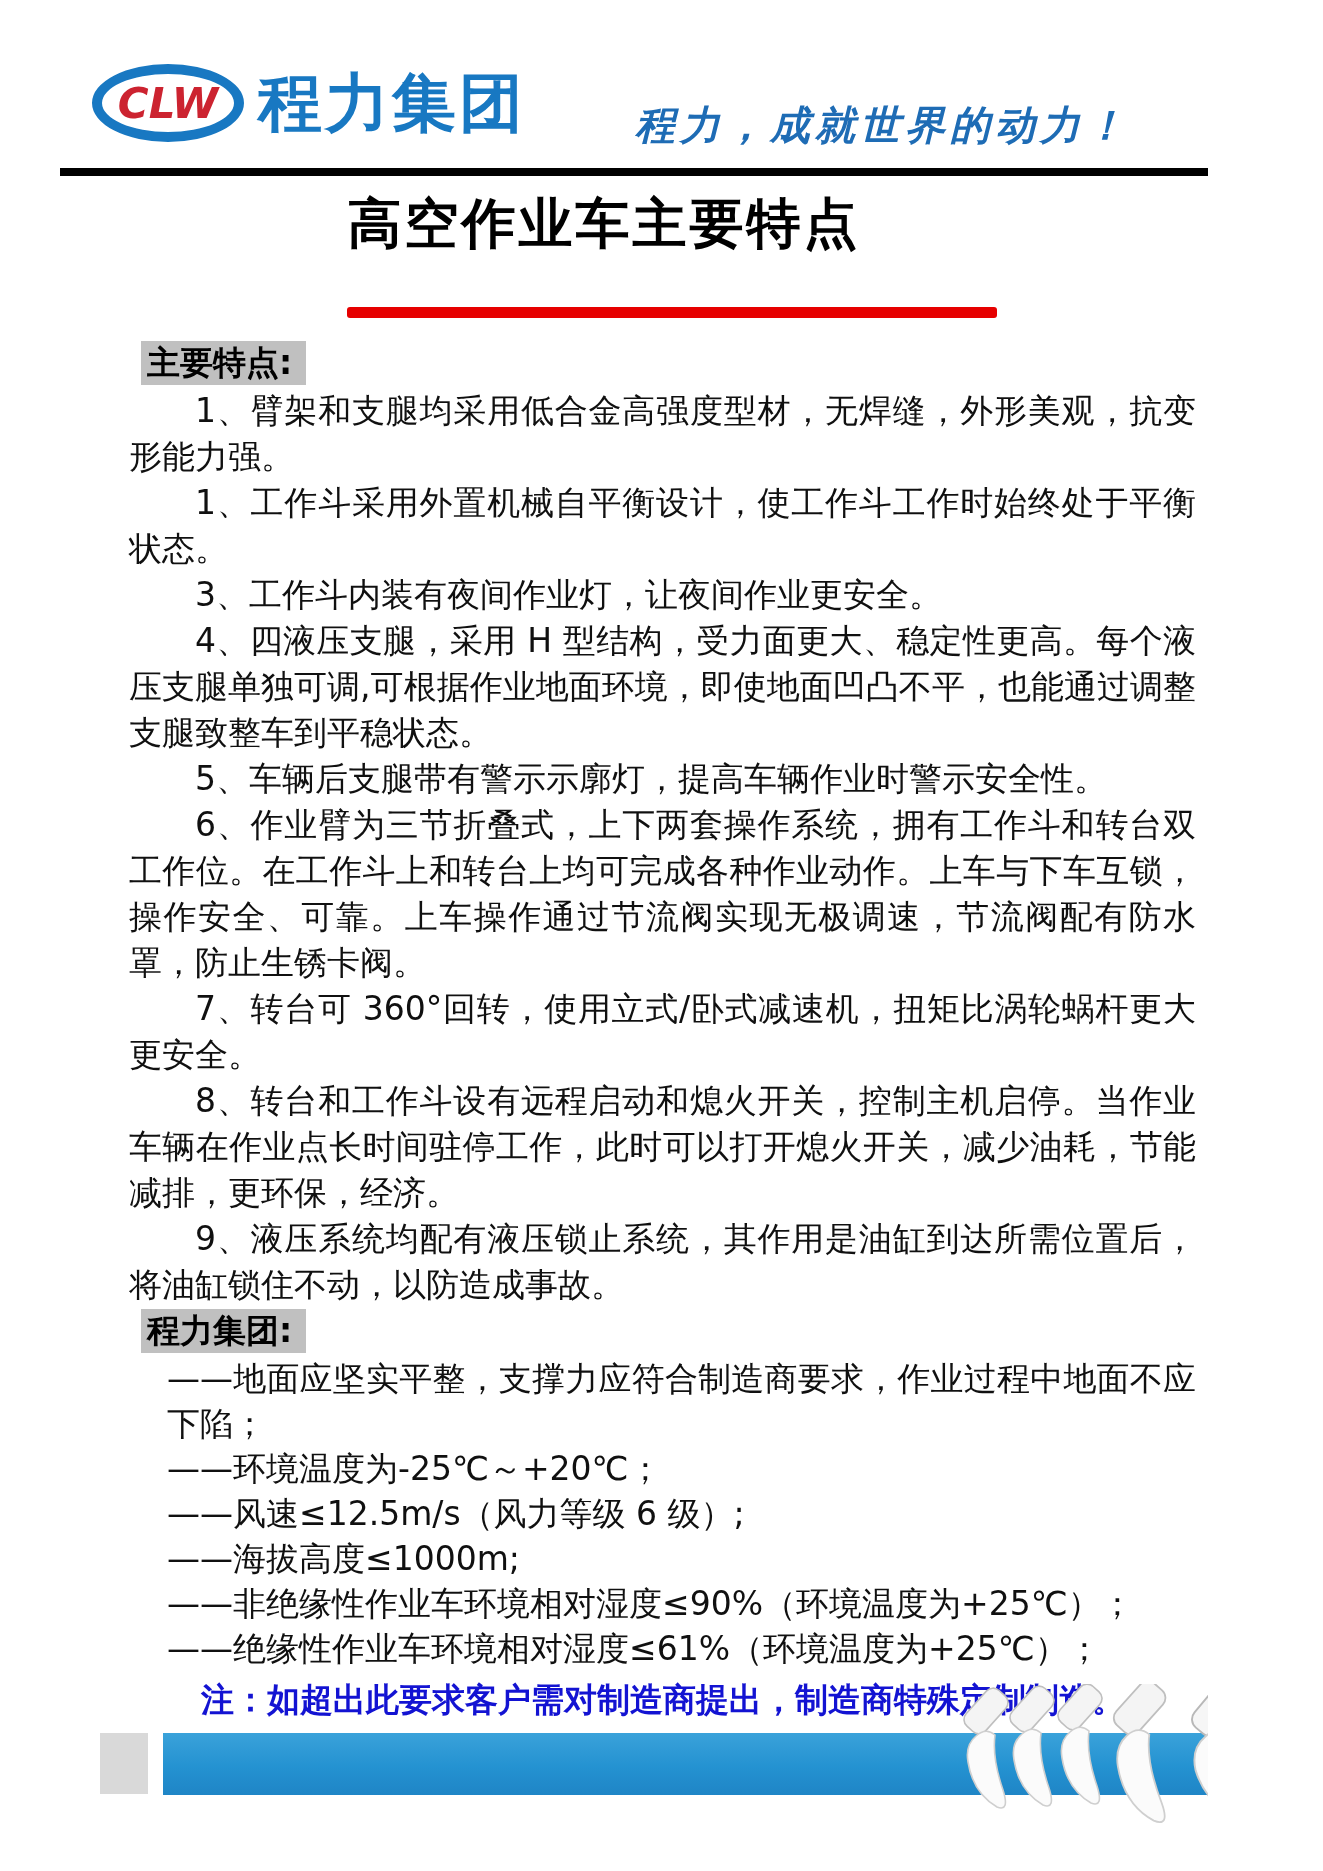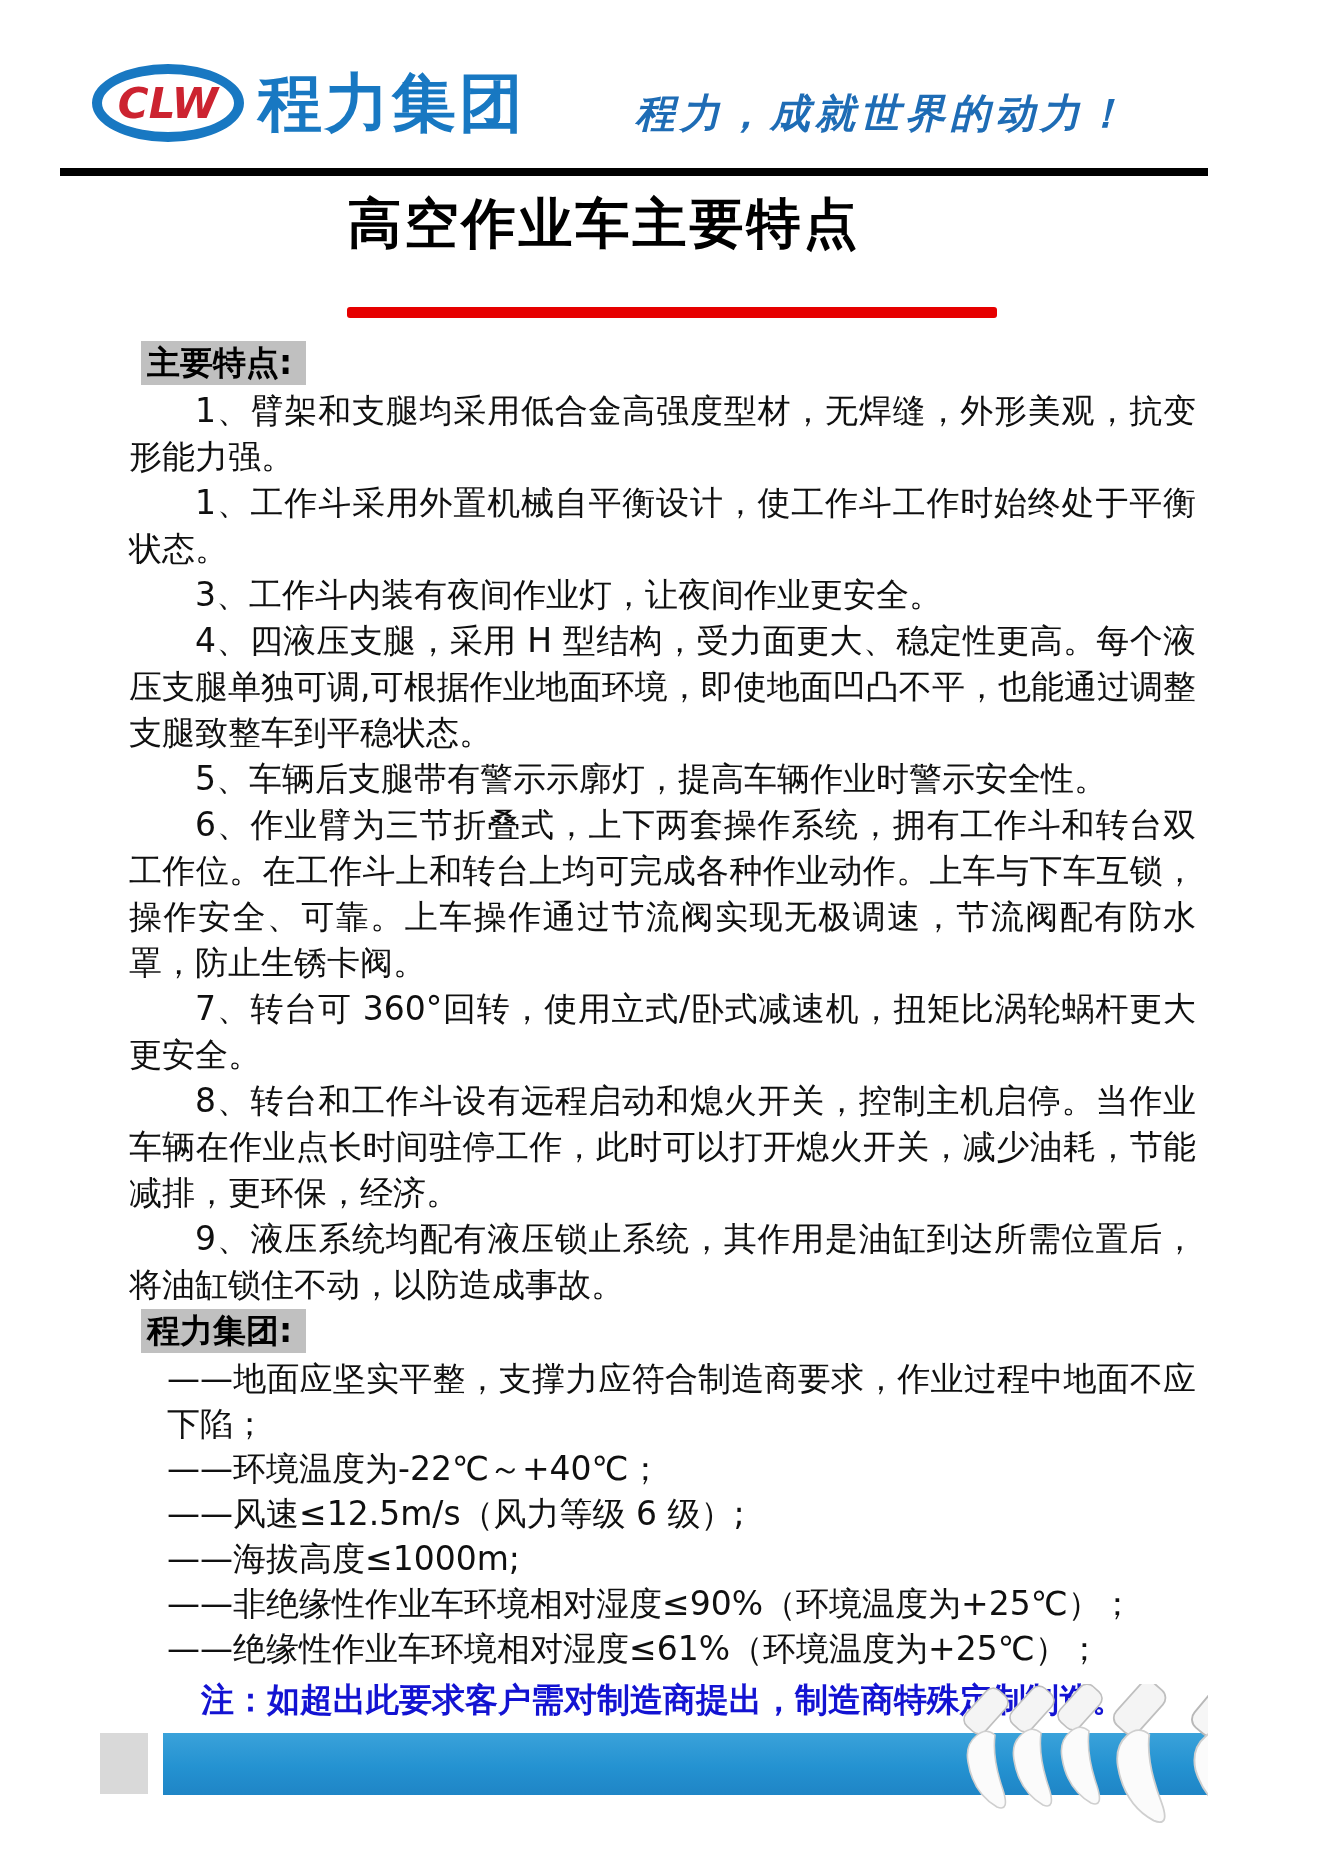--- a/index.html
+++ b/index.html
@@ -26,21 +26,21 @@
     font-weight:bold;font-style:italic;
     font-size:42px;letter-spacing:0px;
   }
   .brand-text{
     margin-left:14px;
     color:var(--brand_blue,#1878c2);
     font-size:64px;font-weight:bold;letter-spacing:3px;
     line-height:1;
   }
   .slogan{
-    position:absolute;top:86px;right:78px;
+    position:absolute;top:98px;right:78px;
     color:var(--slogan_blue,#1e6cb5);
     font-size:40px;font-weight:bold;font-style:italic;
     letter-spacing:5px;white-space:nowrap;
   }
   .header-rule{
     position:absolute;top:168px;left:60px;width:1230px;height:8px;
     background:#000;
   }
   
   .doc-title{
@@ -119,21 +119,21 @@
       <p>5、车辆后支腿带有警示示廓灯，提高车辆作业时警示安全性。</p>
       <p>6、作业臂为三节折叠式，上下两套操作系统，拥有工作斗和转台双工作位。在工作斗上和转台上均可完成各种作业动作。上车与下车互锁，操作安全、可靠。上车操作通过节流阀实现无极调速，节流阀配有防水罩，防止生锈卡阀。</p>
       <p>7、转台可 360°回转，使用立式/卧式减速机，扭矩比涡轮蜗杆更大更安全。</p>
       <p>8、转台和工作斗设有远程启动和熄火开关，控制主机启停。当作业车辆在作业点长时间驻停工作，此时可以打开熄火开关，减少油耗，节能减排，更环保，经济。</p>
       <p>9、液压系统均配有液压锁止系统，其作用是油缸到达所需位置后，将油缸锁住不动，以防造成事故。</p>
     </div>
 
     <span class="section-label">程力集团:</span>
     <div class="conditions">
       <div>——地面应坚实平整，支撑力应符合制造商要求，作业过程中地面不应下陷；</div>
-      <div>——环境温度为-22℃～+40℃；</div>
+      <div>——环境温度为-25℃～+20℃；</div>
       <div>——风速≤12.5m/s（风力等级 6 级）;</div>
       <div>——海拔高度≤1000m;</div>
       <div>——非绝缘性作业车环境相对湿度≤90%（环境温度为+25℃）；</div>
       <div>——绝缘性作业车环境相对湿度≤61%（环境温度为+25℃）；</div>
     </div>
 
     <div class="note-line">注：如超出此要求客户需对制造商提出，制造商特殊定制制造。</div>
   </div>
 
   <div class="footer-gray"></div>

